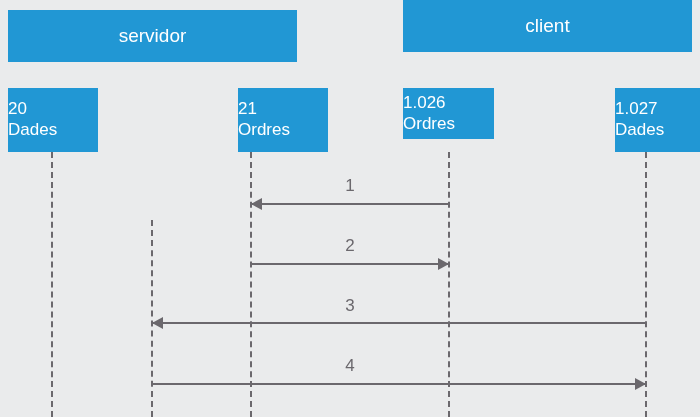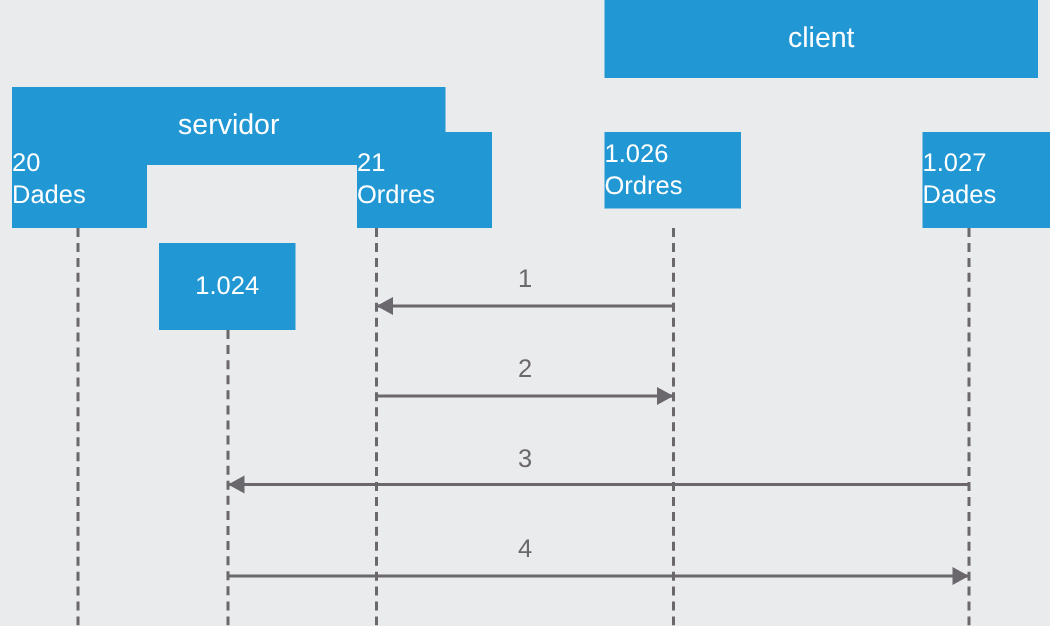--- a/index.html
+++ b/index.html
@@ -100,21 +100,21 @@
     <div class="msg-label" style="left: 350px; top: 176px; color: rgb(107, 104, 109);">1</div>
     <div class="msg-line" style="left: 251px; top: 263px; width: 198px; border-top-color: rgb(107, 104, 109);"></div>
     <div class="arrowhead right" style="top: 258px; left: 438px; border-left-color: rgb(107, 104, 109);"></div>
     <div class="msg-label" style="left: 350px; top: 236px; color: rgb(107, 104, 109);">2</div>
     <div class="msg-line" style="left: 152px; top: 322px; width: 494px; border-top-color: rgb(107, 104, 109);"></div>
     <div class="arrowhead left" style="top: 317px; left: 152px; border-right-color: rgb(107, 104, 109);"></div>
     <div class="msg-label" style="left: 350px; top: 296px; color: rgb(107, 104, 109);">3</div>
     <div class="msg-line" style="left: 152px; top: 383px; width: 494px; border-top-color: rgb(107, 104, 109);"></div>
     <div class="arrowhead right" style="top: 378px; left: 635px; border-left-color: rgb(107, 104, 109);"></div>
     <div class="msg-label" style="left: 350px; top: 356px; color: rgb(107, 104, 109);">4</div>
-    <div class="hdr-box" style="left: 8px; top: 10px; width: 289px; height: 52px; background: rgb(33, 151, 212); color: rgb(255, 255, 255); margin-top: 48px;">
+    <div class="hdr-box" style="left: 8px; top: 10px; width: 289px; height: 52px; background: rgb(33, 151, 212); color: rgb(255, 255, 255);">
       <span>servidor</span>
     </div>
     <div class="hdr-box" style="left: 403px; top: 0; width: 289px; height: 52px; background: rgb(33, 151, 212); color: rgb(255, 255, 255);">
       <span>client</span>
     </div>
     <div class="part-box" style="left: 8px; top: 88px; width: 90px; height: 64px; background: rgb(33, 151, 212); color: rgb(255, 255, 255);">
       <span>20</span>
       <span>Dades</span>
     </div>
     <div class="part-box" style="left: 206px; top: 88px; width: 90px; height: 64px; background: rgb(33, 151, 212); color: rgb(255, 255, 255); margin-left: 32px;">
@@ -122,16 +122,13 @@
       <span>Ordres</span>
     </div>
     <div class="part-box" style="left: 403px; top: 88px; width: 91px; height: 51px; background: rgb(33, 151, 212); color: rgb(255, 255, 255);">
       <span>1.026</span>
       <span>Ordres</span>
     </div>
     <div class="part-box" style="left: 601px; top: 88px; width: 90px; height: 64px; background: rgb(33, 151, 212); color: rgb(255, 255, 255); margin-left: 14px;">
       <span>1.027</span>
       <span>Dades</span>
     </div>
-    <div class="act-box" style="left: 106px; top: 162px; width: 91px; height: 58px; background: rgb(33, 151, 212); color: rgb(255, 255, 255);">
-      <span>1.024</span>
-    </div>
   </div>
 
 </body></html>

